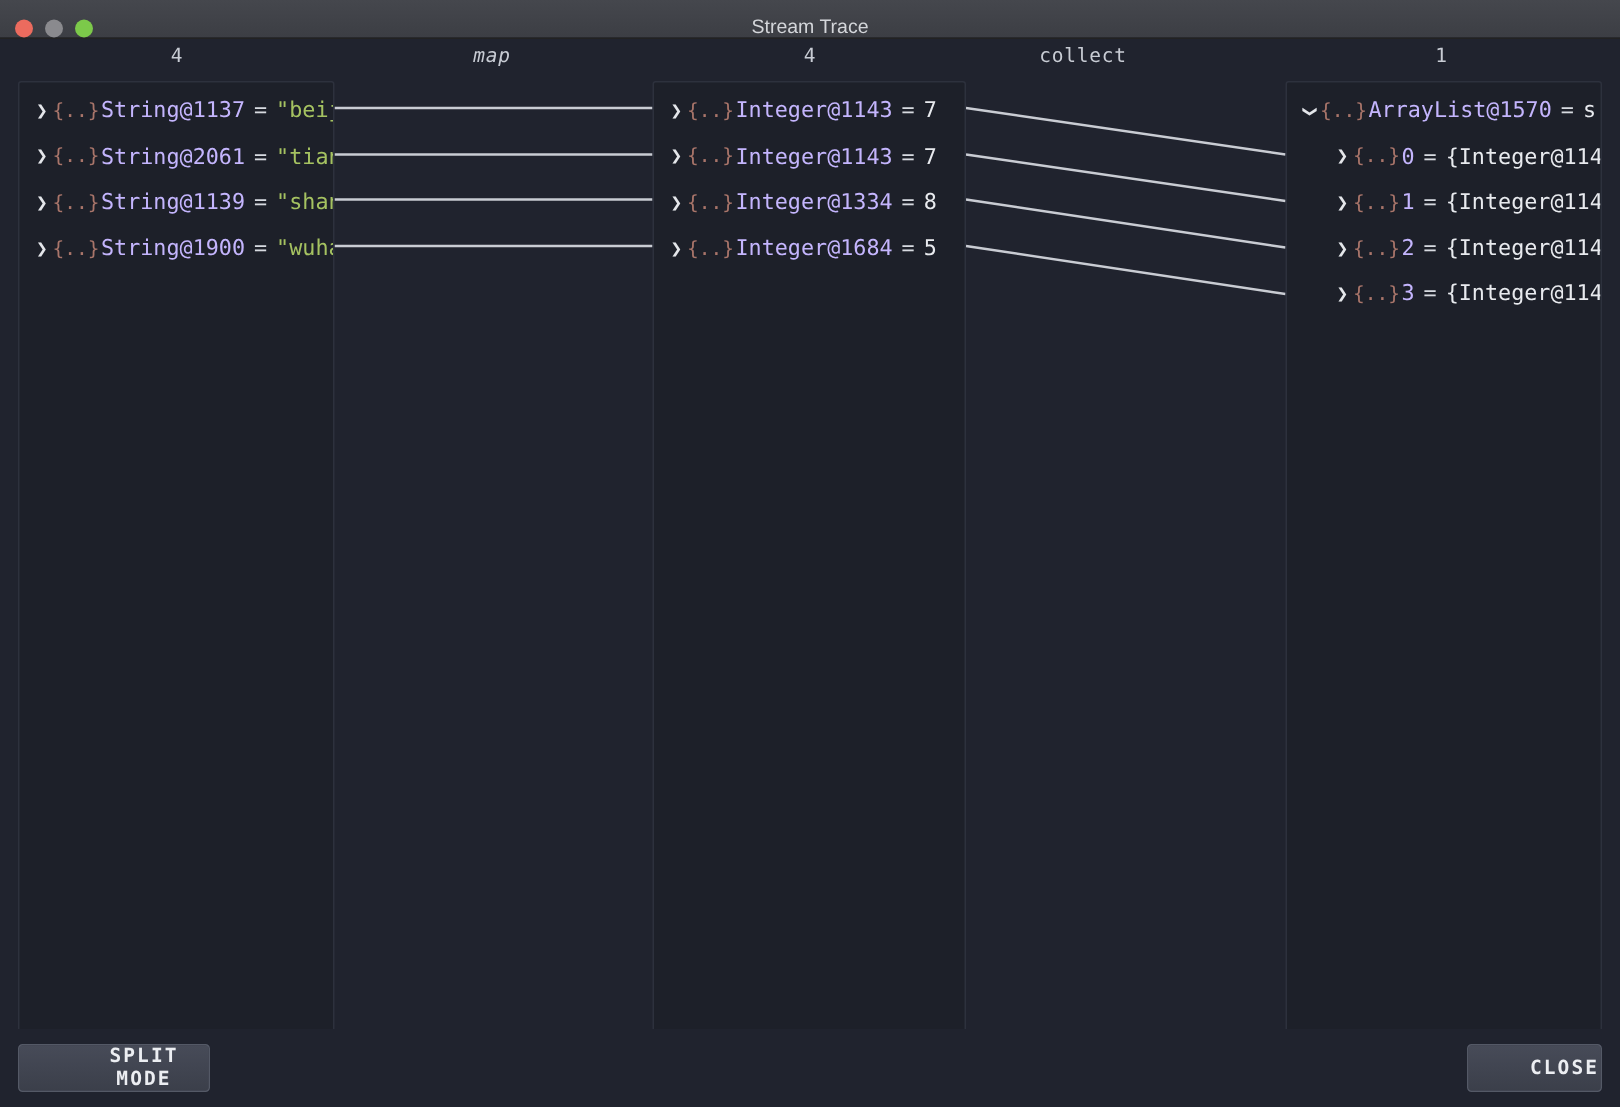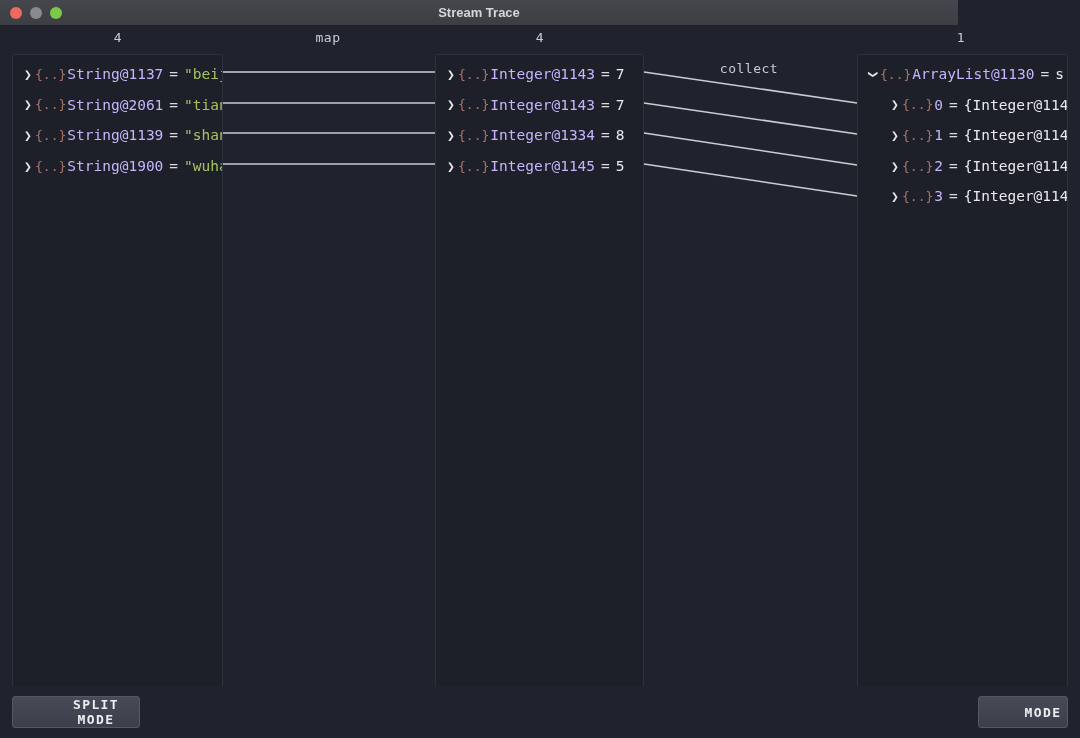--- a/index.html
+++ b/index.html
@@ -16,26 +16,25 @@
     position: relative;
     width: 1080px;
     height: 738px;
     background: #20232e;
   }
 
   
   .titlebar {
     position: absolute;
     left: 0; top: 0;
-    width: 958px; height: 26px;
+    width: 1080px; height: 26px;
     background: linear-gradient(to bottom, #45474d 0%, #3c3e44 100%);
     border-bottom: 1px solid #222;
     display: flex;
-    align-items: center;
-    font-weight: bold;
+    align-items: flex-end;
   }
   .traffic {
     display: flex;
     gap: 8px;
     margin-left: 10px;
   }
   .light {
     width: 12px; height: 12px;
     border-radius: 50%;
     display: block;
@@ -192,23 +191,23 @@
       <span class="light close"></span>
       <span class="light min"></span>
       <span class="light zoom"></span>
     </div>
     <div class="titlebar-title">Stream Trace</div>
   </div>
 
   <div class="stage">
     <div class="headers">
         <div class="col-header" style="left: 38px; width: 160px;">4</div>
-        <div class="col-header" style="left: 248px; width: 160px;">map</div>
+        <div class="col-header" style="left: 248px; width: 160px; font-style: italic;">map</div>
         <div class="col-header" style="left: 460px; width: 160px;">4</div>
-        <div class="col-header" style="left: 669px; width: 160px; margin-top: 31px;">collect</div>
+        <div class="col-header" style="left: 642px; width: 160px;">collect</div>
         <div class="col-header" style="left: 881px; width: 160px;">1</div>
       </div>
     <svg class="links" viewBox="0 0 1080 712">
         <line x1="223" y1="46" x2="435" y2="46" stroke="#c9ccd3" stroke-width="1.6"></line>
         <line x1="223" y1="77" x2="435" y2="77" stroke="#c9ccd3" stroke-width="1.6"></line>
         <line x1="223" y1="107" x2="435" y2="107" stroke="#c9ccd3" stroke-width="1.6"></line>
         <line x1="223" y1="138" x2="435" y2="138" stroke="#c9ccd3" stroke-width="1.6"></line>
         <line x1="644" y1="46" x2="857" y2="77" stroke="#c9ccd3" stroke-width="1.6"></line>
         <line x1="644" y1="77" x2="857" y2="108" stroke="#c9ccd3" stroke-width="1.6"></line>
         <line x1="644" y1="107" x2="857" y2="139" stroke="#c9ccd3" stroke-width="1.6"></line>
@@ -269,32 +268,32 @@
             <div class="row" style="padding-left: 8px;">
               <span class="chev">❯</span>
               <span class="braces">{..}</span>
               <span class="ident">Integer@1334</span>
               <span class="eq">=</span>
               <span class="val-num">8</span>
             </div>
             <div class="row" style="padding-left: 8px;">
               <span class="chev">❯</span>
               <span class="braces">{..}</span>
-              <span class="ident">Integer@1145</span>
+              <span class="ident">Integer@1684</span>
               <span class="eq">=</span>
               <span class="val-num">5</span>
             </div>
           </div>
         </div>
         <div class="panel" style="left: 857px; width: 211px; height: 656px;">
           <div class="panel-body" style="padding-top: 4px;">
             <div class="row" style="padding-left: 8px;">
               <span class="chev expanded">❯</span>
               <span class="braces">{..}</span>
-              <span class="ident">ArrayList@1130</span>
+              <span class="ident">ArrayList@1570</span>
               <span class="eq">=</span>
               <span class="val-obj"> s</span>
             </div>
             <div class="row" style="padding-left: 30px;">
               <span class="chev">❯</span>
               <span class="braces">{..}</span>
               <span class="ident">0</span>
               <span class="eq">=</span>
               <span class="val-obj">{Integer@1143</span>
             </div>
@@ -322,16 +321,16 @@
           </div>
           <div class="hscroll">
             <div class="thumb" style="left: 4px; width: 155px; background: rgb(44, 74, 124);"></div>
           </div>
         </div>
       </div>
   </div>
 
   <div class="bottombar">
     <button class="btn split">SPLIT MODE</button>
-    <button class="btn close">MODE</button>
+    <button class="btn close">CLOSE</button>
   </div>
 
 </div>
 
 </body></html>

